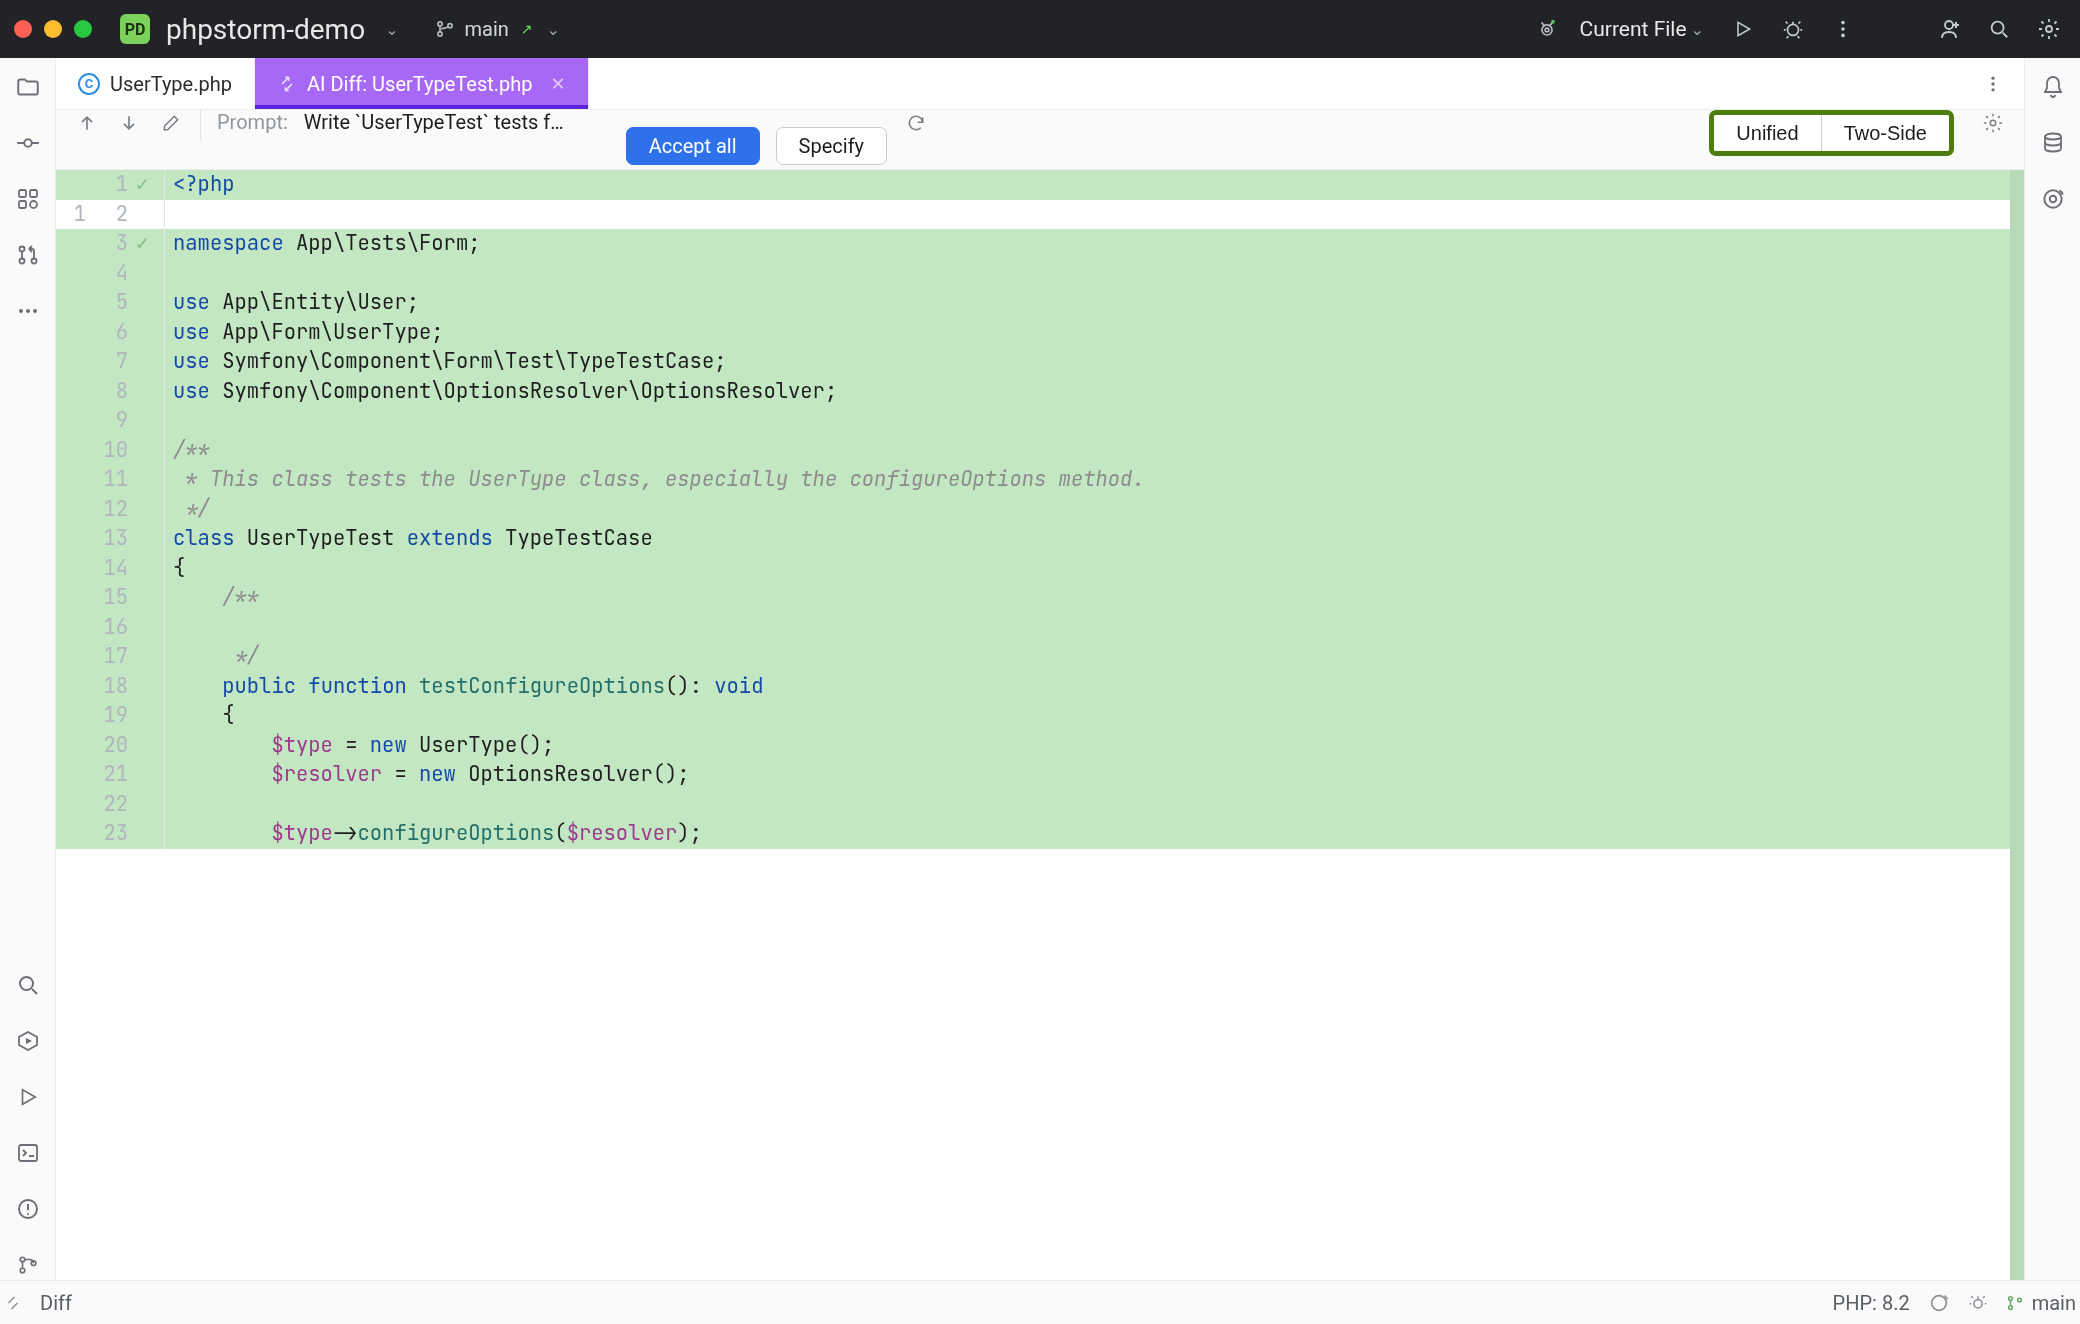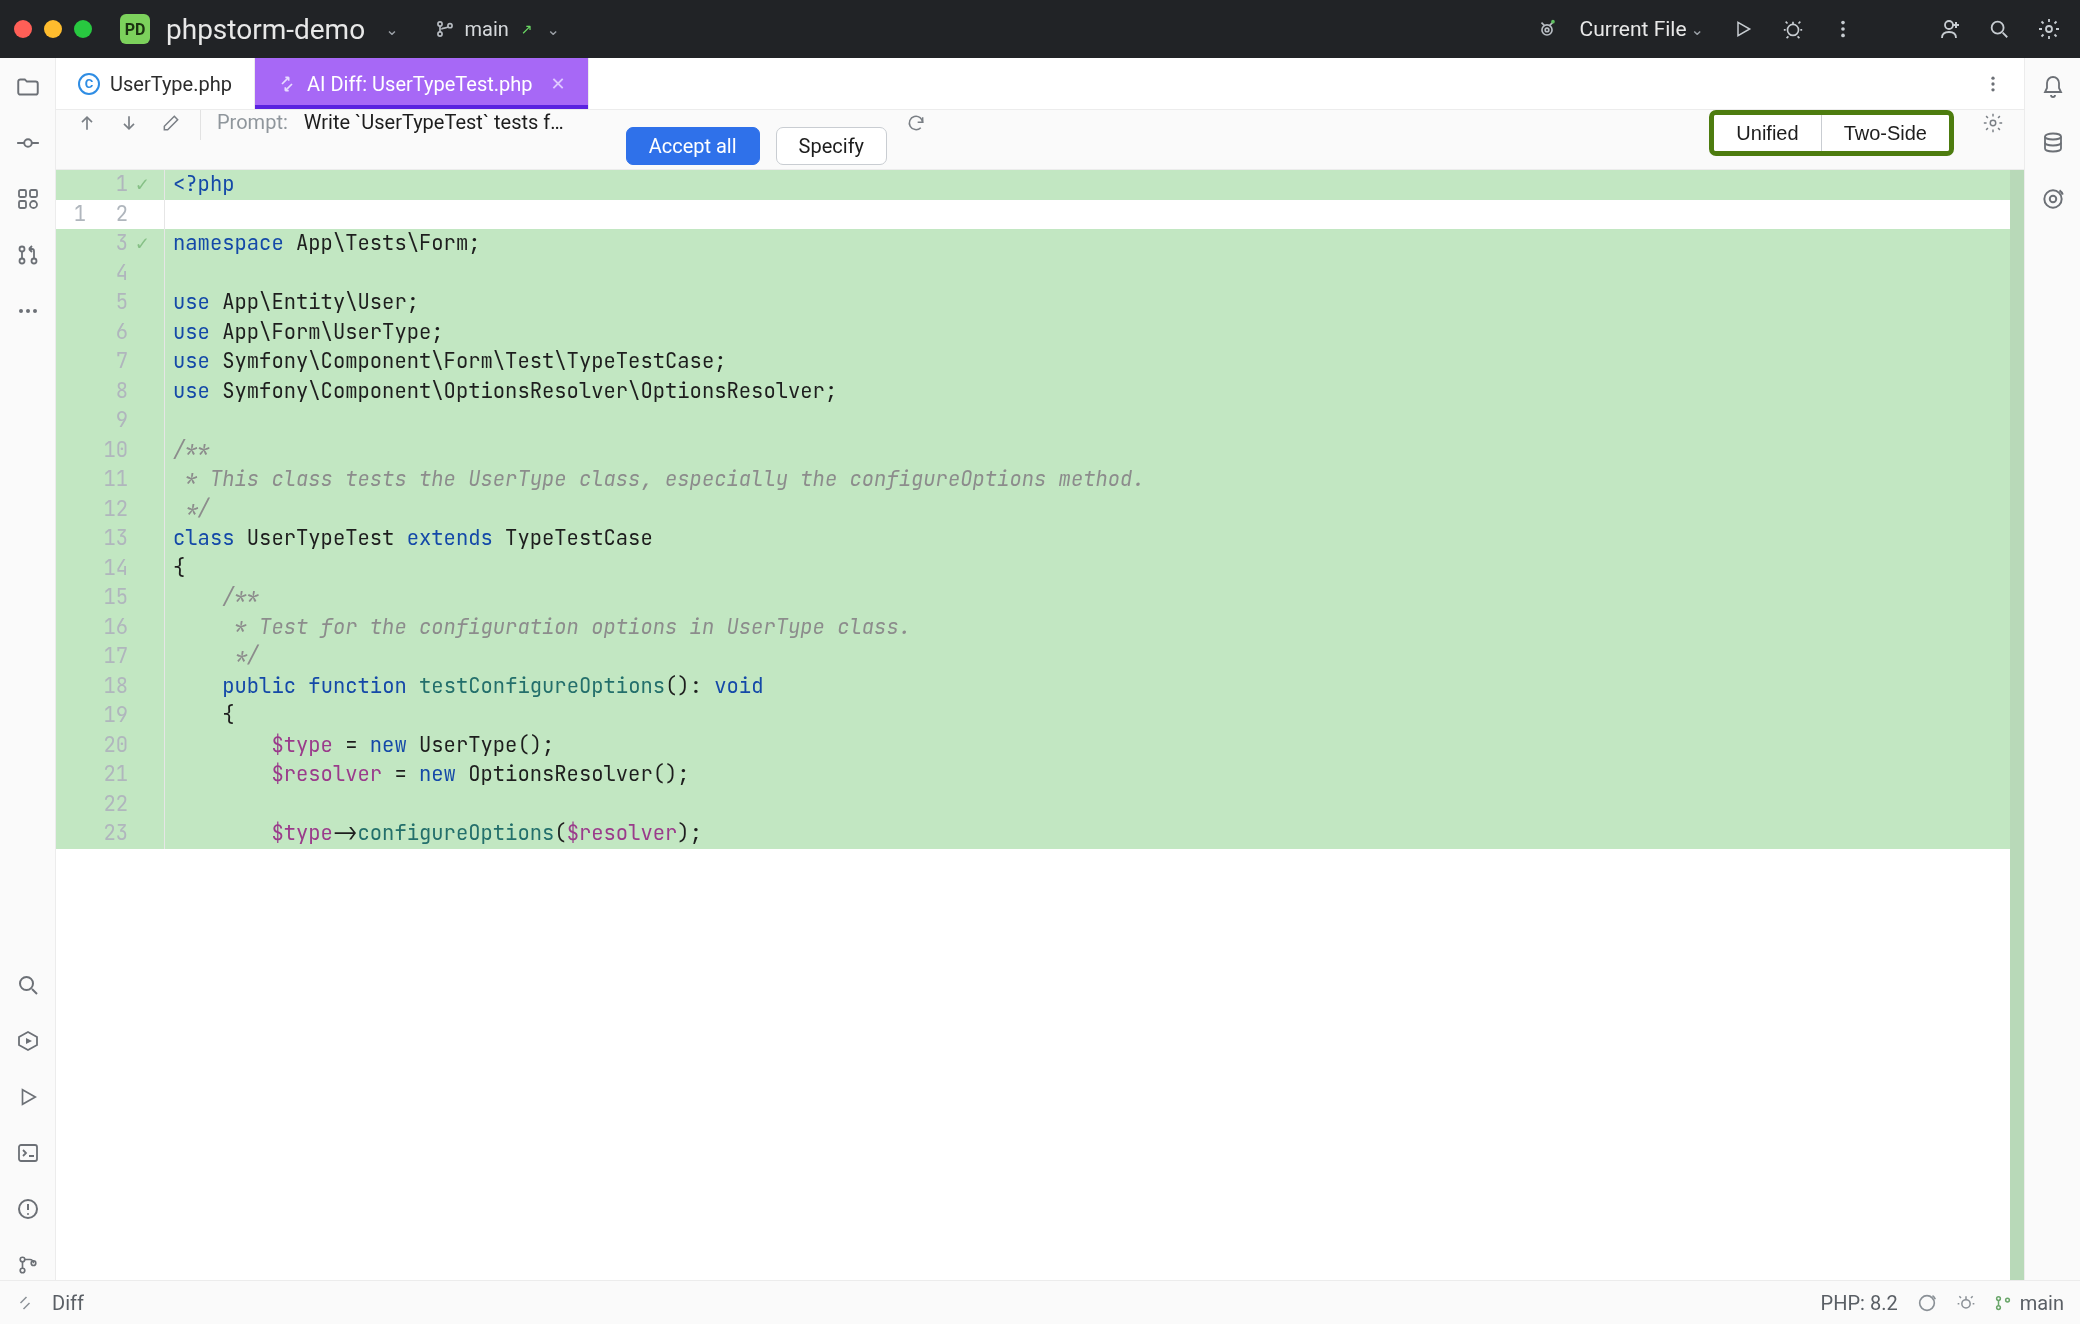--- a/index.html
+++ b/index.html
@@ -83,21 +83,21 @@
   .gut-sep{width:1px;background:#e6e6e6;}
   .code{padding-left:8px;white-space:pre;}
   .line.added .code{background:#c2e7c2;}
   .kw{color:#1449a8;}
   .nsname{color:#1e1e1e;}
   .comment{color:#8c8c8c;font-style:italic;}
   .func{color:#236f6b;}
   .var{color:#9a3b8b;}
   .scrollmark{position:absolute;right:0;top:0;width:14px;bottom:0;background:linear-gradient(#b8d9b8,#b8d9b8) top/100% 100% no-repeat;}
   
-  .statusbar{height:44px;display:flex;align-items:center;padding:0 16px;gap:18px;border-top:1px solid #ececec;background:#fafafa;color:#5a5f65;}
+  .statusbar{height:44px;display:flex;align-items:center;padding:0 4px;gap:18px;border-top:1px solid #ececec;background:#fafafa;color:#5a5f65;}
   .statusbar .spacer{flex:1 1 auto;}
   .st-branch{display:flex;align-items:center;gap:8px;}
   svg{display:block;}
 </style>
 </head>
 <body>
 
 <div class="titlebar">
   <div class="traffic">
     <span class="tr-close"></span>
@@ -431,21 +431,20 @@
           <div class="gut-r">15</div>
           <div class="gut-mark"></div>
           <div class="gut-sep"></div>
           <div class="code"><span>    </span><span class="comment">/**</span></div>
         </div>
         <div class="line added">
           <div class="gut-l"></div>
           <div class="gut-r">16</div>
           <div class="gut-mark"></div>
           <div class="gut-sep"></div>
-          <div class="code"><span>    </span><span class="comment"> * Test for the configuration options in UserType class.</span></div>
         </div>
         <div class="line added">
           <div class="gut-l"></div>
           <div class="gut-r">17</div>
           <div class="gut-mark"></div>
           <div class="gut-sep"></div>
           <div class="code"><span>    </span><span class="comment"> */</span></div>
         </div>
         <div class="line added">
           <div class="gut-l"></div>

